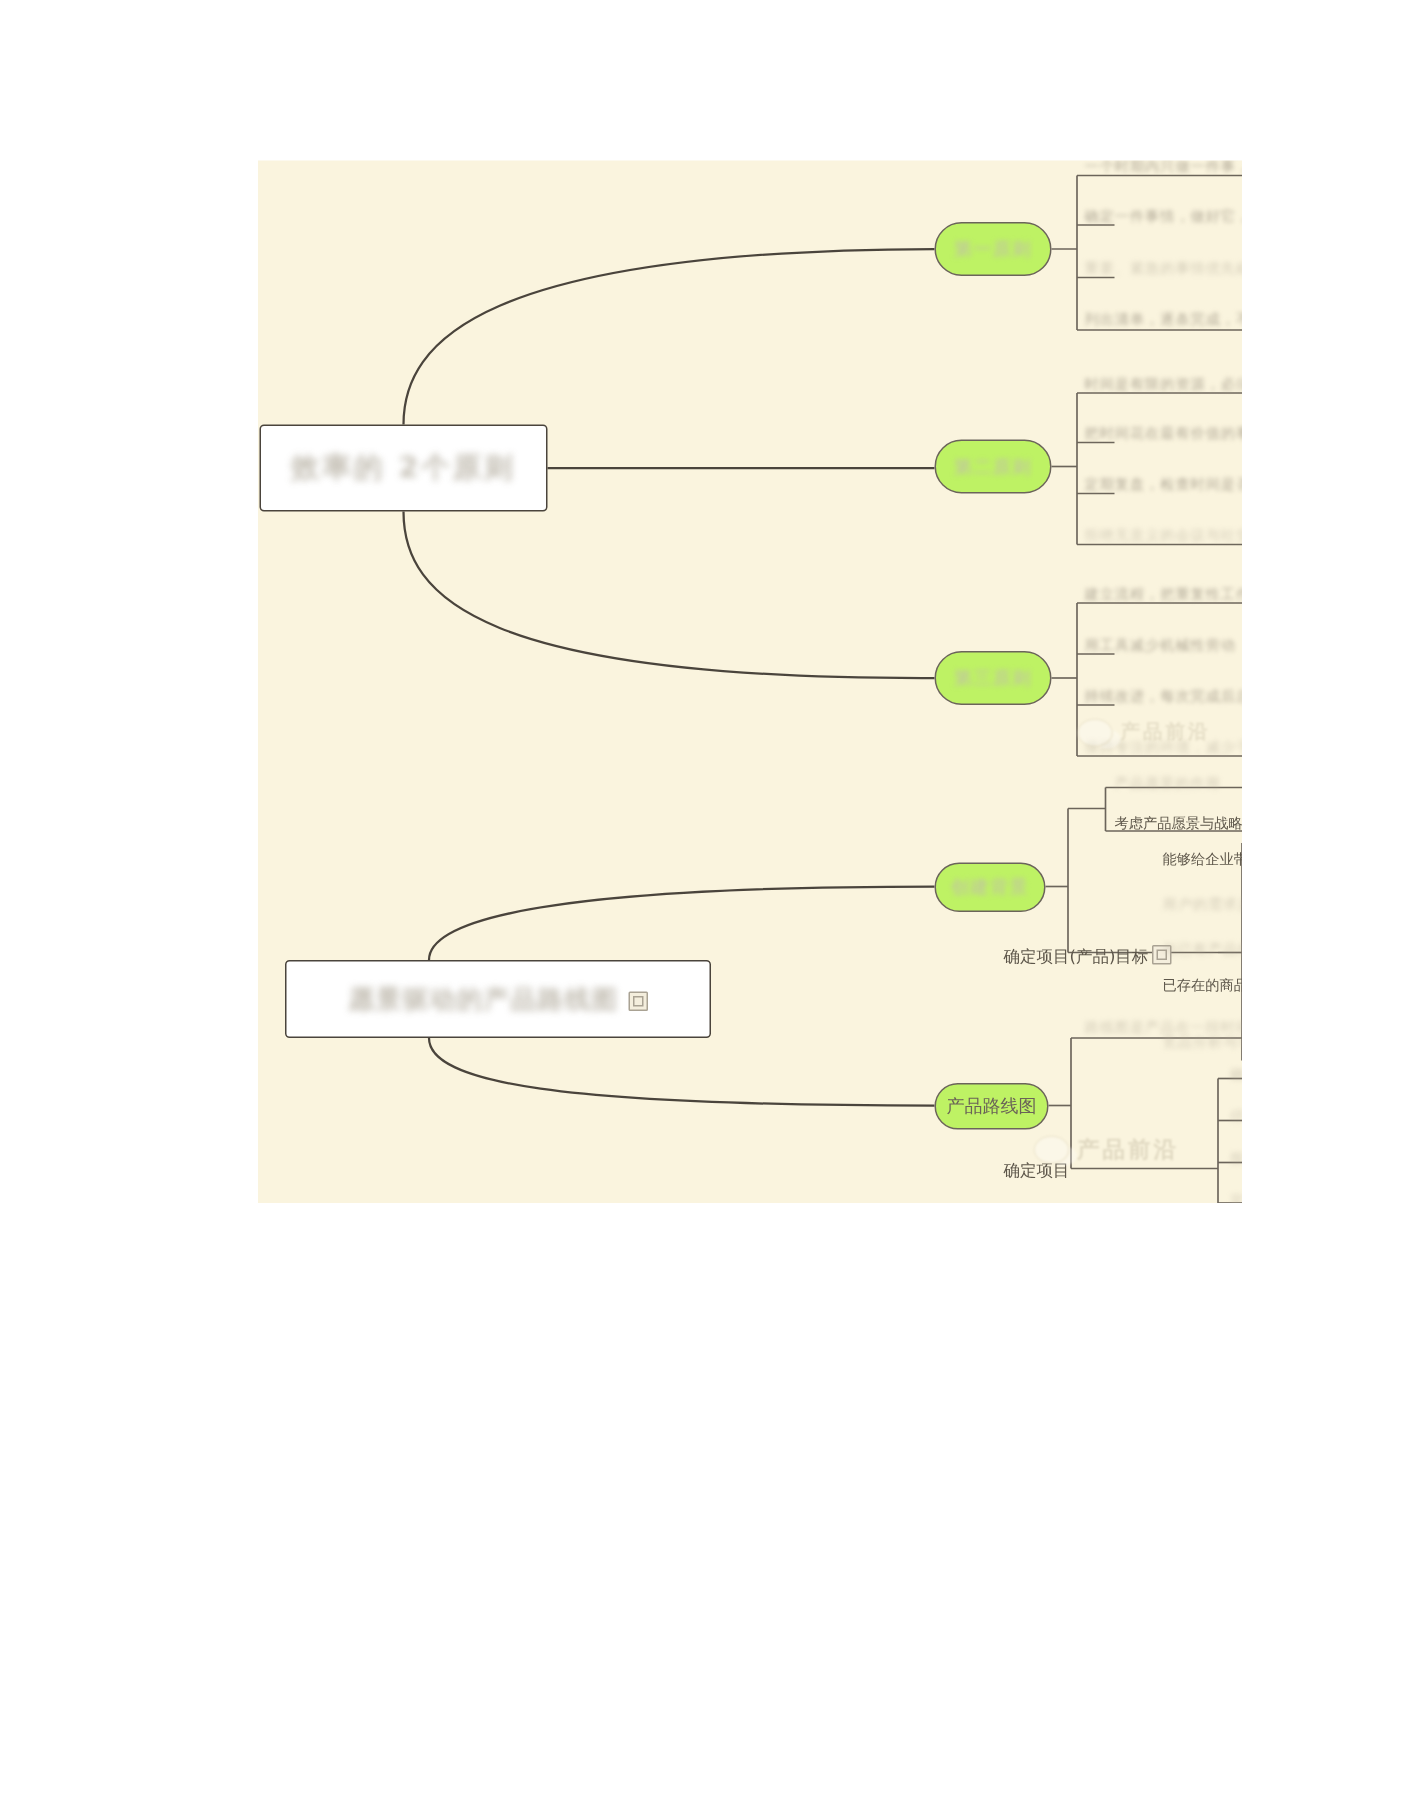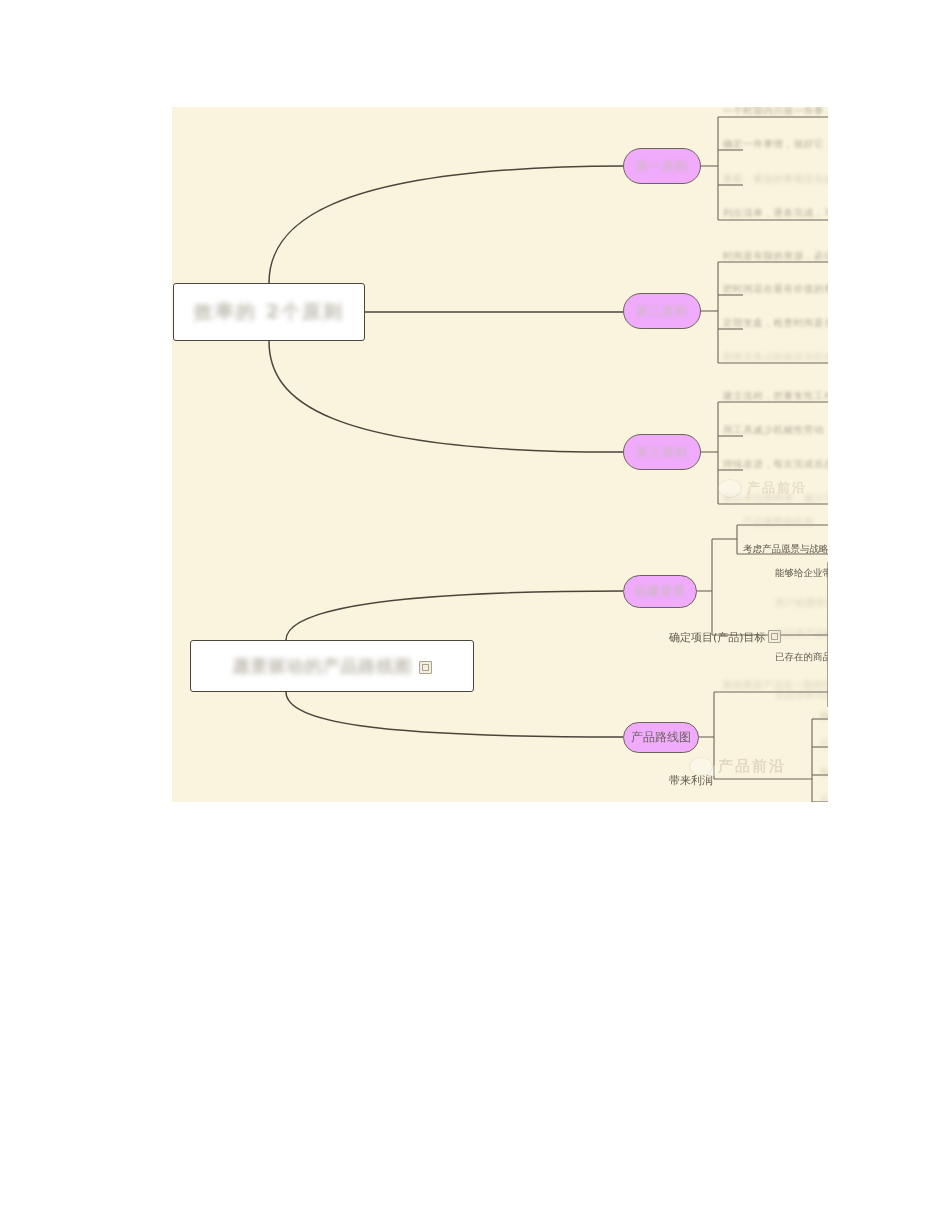--- a/index.html
+++ b/index.html
@@ -22,21 +22,21 @@
   #root-a{left:1px;top:176px;width:192px;height:58px;}
   #root-b{left:18px;top:533px;width:284px;height:52px;}
   #root-b .txt{font-size:17px;letter-spacing:1px;}
   .badge{display:inline-block;width:11px;height:11px;border:1px solid #a9a293;
          margin-left:6px;position:relative;top:1px;background:#f4eedd;
          border-radius:1px;}
   .badge::after{content:"";position:absolute;left:2px;top:2px;width:5px;height:5px;
          border:1px solid #a9a293;}
 
   
-  .pill{position:absolute;background:#f0abfc;border:1.4px solid #6b645a;
+  .pill{position:absolute;background:#bef264;border:1.4px solid #6b645a;
         border-radius:18px;box-sizing:border-box;height:36px;
         display:flex;align-items:center;justify-content:center;}
   .pill .txt{font-size:12px;color:#c2bcae;white-space:nowrap;
              filter:blur(1.6px);letter-spacing:1px;}
   .pill.sharp .txt{filter:blur(0.35px);color:#6a6357;letter-spacing:0px;}
 
   #pill-1{left:451px;top:41px;width:78px;}
   #pill-2{left:451px;top:186px;width:78px;}
   #pill-3{left:451px;top:327px;width:78px;}
   #pill-4{left:451px;top:468px;width:74px;height:33px;}
@@ -176,21 +176,21 @@
   <span class="badge" style="position:absolute;left:590px;top:523px;"></span>
 
   <div class="row lvl-ok" style="left:603px;top:460px;">能够给企业带来何种利益</div>
   <div class="row faint" style="left:603px;top:490px;">用户的需求是什么样的</div>
   <div class="row faint" style="left:603px;top:520px;">与已有产品线的关系，以及是否存在冲突的地方</div>
   <div class="row lvl-ok" style="left:603px;top:544px;">已存在的商品</div>
   <div class="row faint" style="left:603px;top:582px;">竞品分析与市场的机会点</div>
 
   <div class="row faint" style="left:551px;top:572px;">路线图是产品在一段时间内的演进计划——包含里程碑与节奏</div>
 
-  <div class="lbl" style="left:497px;top:666px;">带来利润</div>
+  <div class="lbl" style="left:497px;top:666px;">确定项目</div>
 
   <div class="row faint" style="left:648px;top:603px;">确定产品目标</div>
 
   <div class="row faint" style="left:648px;top:631px;">仔细整理产品的主要功能与特性点</div>
   <div class="row faint" style="left:648px;top:659px;">按产品的优先级，确定各阶段需要交付的内容</div>
   <div class="row faint" style="left:648px;top:687px;">定期评审并调整路线图</div>
 
   <div class="wm" id="wm-1">
     <span class="bubble"></span>
     <span class="wtxt">产品前沿</span>

